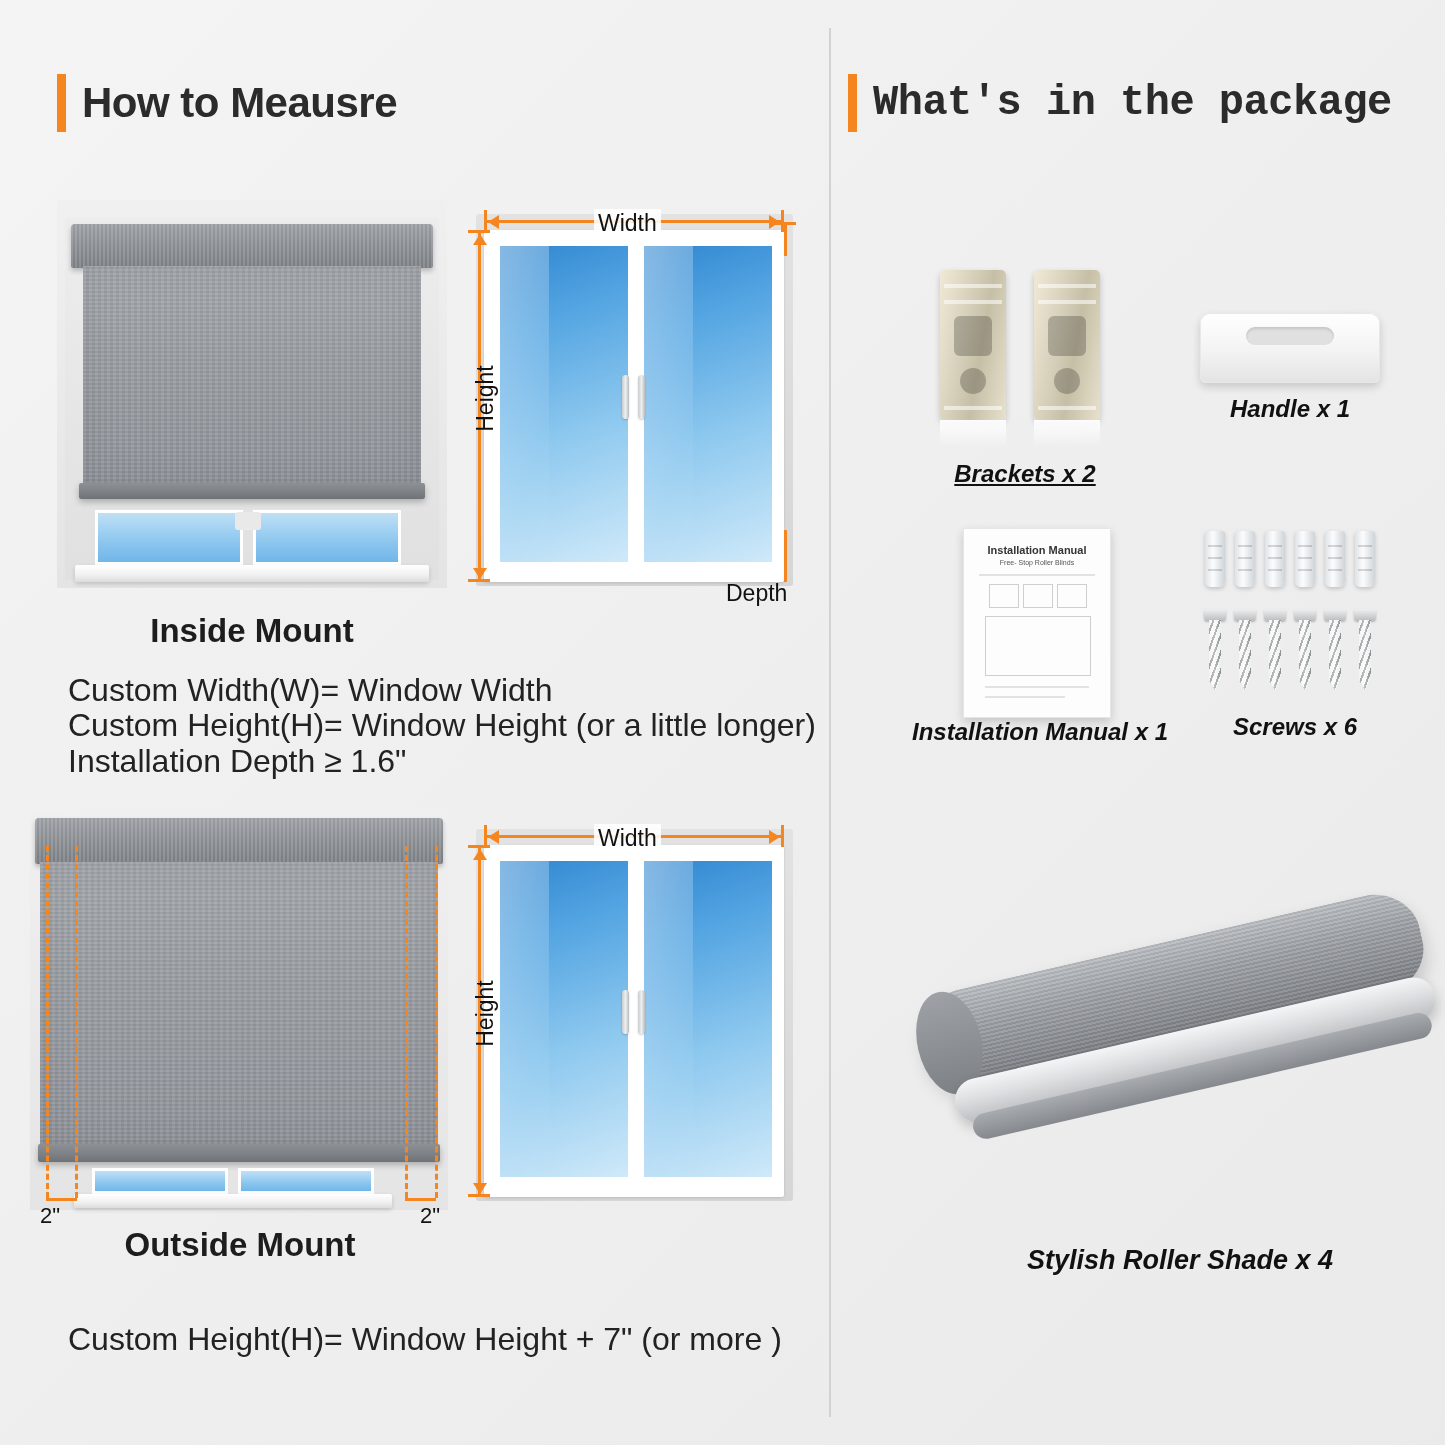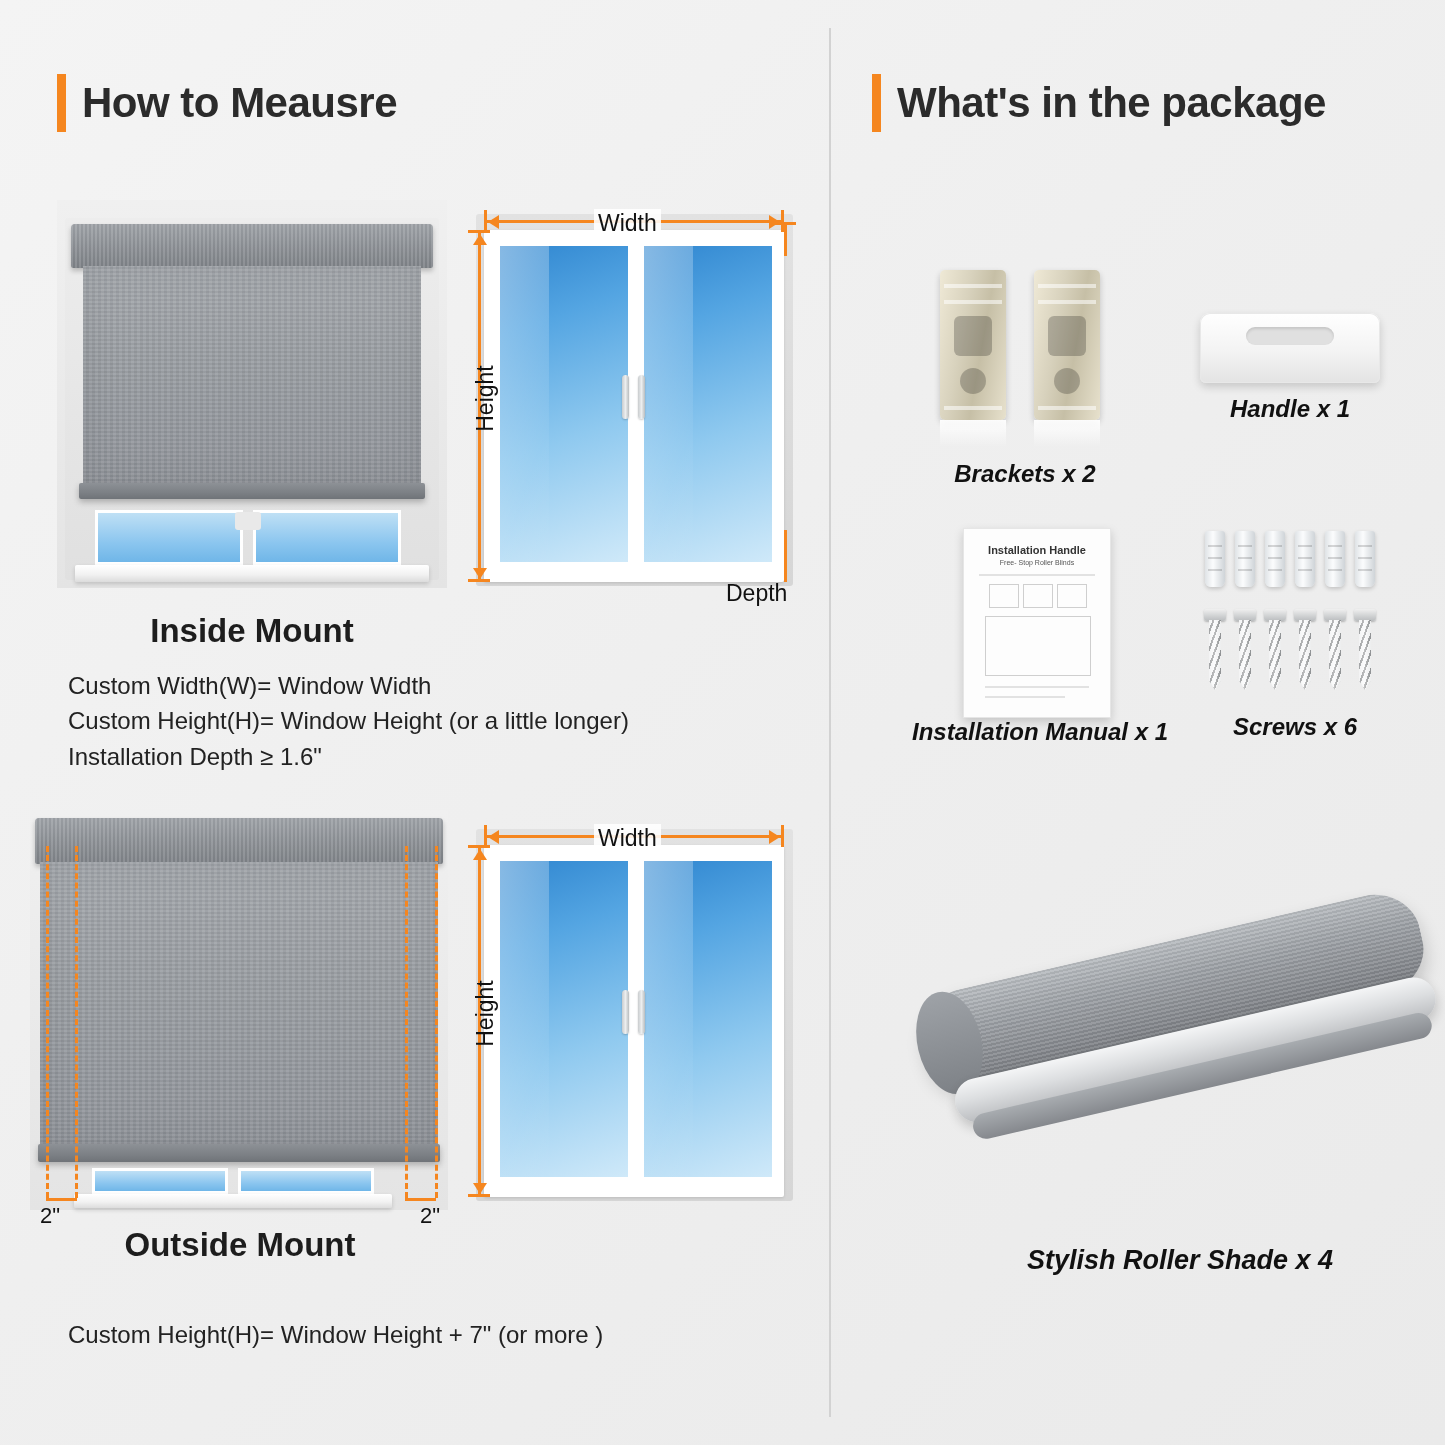--- a/index.html
+++ b/index.html
@@ -44,34 +44,34 @@
     flex: none;
   }
   .title-text {
     font-size: 42px;
     font-weight: bold;
     color: #2b2b2b;
     letter-spacing: -0.5px;
     white-space: nowrap;
   }
   #title-left { left: 57px; top: 74px; }
-  #title-right { left: 872px; top: 74px; }
+  #title-right { left: 848px; top: 74px; font-family: Liberation Mono, monospace; }
 
   
   .caption {
     position: absolute;
     font-size: 33px;
     font-weight: bold;
     color: #1d1d1d;
     text-align: center;
     white-space: nowrap;
   }
   .bullet-line {
     position: absolute;
-    font-size: 24px;
+    font-size: 32px;
     color: #222222;
     white-space: nowrap;
   }
   .pkg-label {
     position: absolute;
     font-size: 24px;
     font-weight: bold;
     font-style: italic;
     color: #111111;
     text-align: center;
@@ -521,29 +521,29 @@
     <div class="bracket" style="left:104px; top:0px;">
       <div class="ridge" style="top:14px;"></div>
       <div class="ridge" style="top:30px;"></div>
       <div class="slot" style="left:14px; top:46px; width:38px; height:40px; border-radius:6px;"></div>
       <div class="slot" style="left:20px; top:98px; width:26px; height:26px; border-radius:50%;"></div>
       <div class="ridge" style="top:136px;"></div>
     </div>
     <div class="bracket-shadow" style="left:10px; top:150px; width:66px; height:26px;"></div>
     <div class="bracket-shadow" style="left:104px; top:150px; width:66px; height:26px;"></div>
   </div>
-  <div class="pkg-label" style="left:880px; top:460px; width:290px;">Brackets x 2</div>
+  <div class="pkg-label" style="left:880px; top:460px; width:290px;text-decoration:underline;">Brackets x 2</div>
 
   <div class="handle-part" style="left:1200px; top:313px;">
     <div class="grip"></div>
   </div>
   <div class="pkg-label" style="left:1150px; top:395px; width:280px;">Handle x 1</div>
 
   <div class="manual" style="left:963px; top:528px;">
-    <div class="m-title">Installation Handle</div>
+    <div class="m-title">Installation Manual</div>
     <div class="m-sub">Free- Stop Roller Blinds</div>
     <div class="m-line" style="left:16px; top:46px; width:116px;"></div>
     <div class="m-box" style="left:26px; top:56px; width:28px; height:22px;"></div>
     <div class="m-box" style="left:60px; top:56px; width:28px; height:22px;"></div>
     <div class="m-box" style="left:94px; top:56px; width:28px; height:22px;"></div>
     <div class="m-box" style="left:22px; top:88px; width:104px; height:58px;"></div>
     <div class="m-line" style="left:22px; top:158px; width:104px;"></div>
     <div class="m-line" style="left:22px; top:168px; width:80px;"></div>
   </div>
   <div class="pkg-label" style="left:880px; top:718px; width:320px;">Installation Manual x 1</div>

